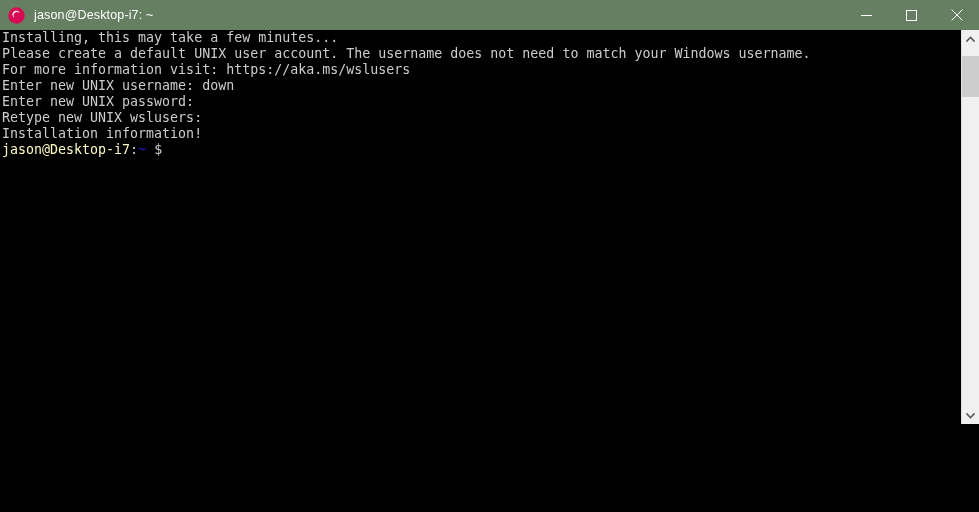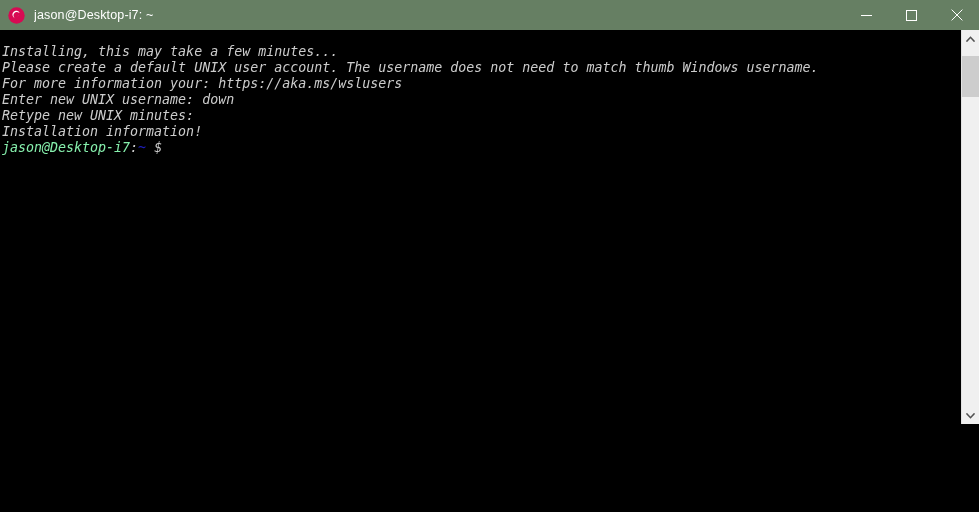--- a/index.html
+++ b/index.html
@@ -93,33 +93,32 @@
   }
   .console {
     flex: 1 1 auto;
     background: #000000;
     padding: 0;
     overflow: hidden;
     position: relative;
   }
   .console-inner {
     padding-left: 2px;
-    padding-top: 14px;
-    font-style: italic;
+    padding-top: 0;
   }
   .line {
     font-family: "DejaVu Sans Mono", "Liberation Mono", monospace;
     font-size: 13.3px;
     line-height: 16px;
     height: 16px;
     color: #cccccc;
     white-space: pre;
     letter-spacing: 0px;
   }
-  .c-green  { color: #86efac; }
+  .c-green  { color: #fef9c3; }
   .c-white  { color: #cccccc; }
   .c-blue   { color: #1f1fbd; }
 
   
   .scrollbar {
     width: 17px;
     min-width: 17px;
     background: #f0f0f0;
     border-left: 1px solid #e2e2e2;
     display: flex;
@@ -193,24 +192,25 @@
         </span>
       </button>
     </div>
   </div>
 
   <div class="body-row">
 
     <div class="console">
       <div class="console-inner">
         <div class="line">Installing, this may take a few minutes...</div>
-        <div class="line">Please create a default UNIX user account. The username does not need to match thumb Windows username.</div>
-        <div class="line">For more information your: https://aka.ms/wslusers</div>
+        <div class="line">Please create a default UNIX user account. The username does not need to match your Windows username.</div>
+        <div class="line">For more information visit: https://aka.ms/wslusers</div>
         <div class="line">Enter new UNIX username: down</div>
-        <div class="line">Retype new UNIX minutes:</div>
+        <div class="line">Enter new UNIX password:</div>
+        <div class="line">Retype new UNIX wslusers:</div>
         <div class="line">Installation information!</div>
         <div class="line"><span class="c-green">jason@Desktop-i7</span><span class="c-white">:</span><span class="c-blue">~</span><span class="c-white"> </span><span class="c-white">$</span><span class="c-white"> </span></div>
       </div>
     </div>
 
     <div class="scrollbar">
       <div class="sb-btn">
         <span class="winbtn-label">Scroll up</span>
         <span>
           <svg width="9" height="6" viewBox="0 0 9 6">

